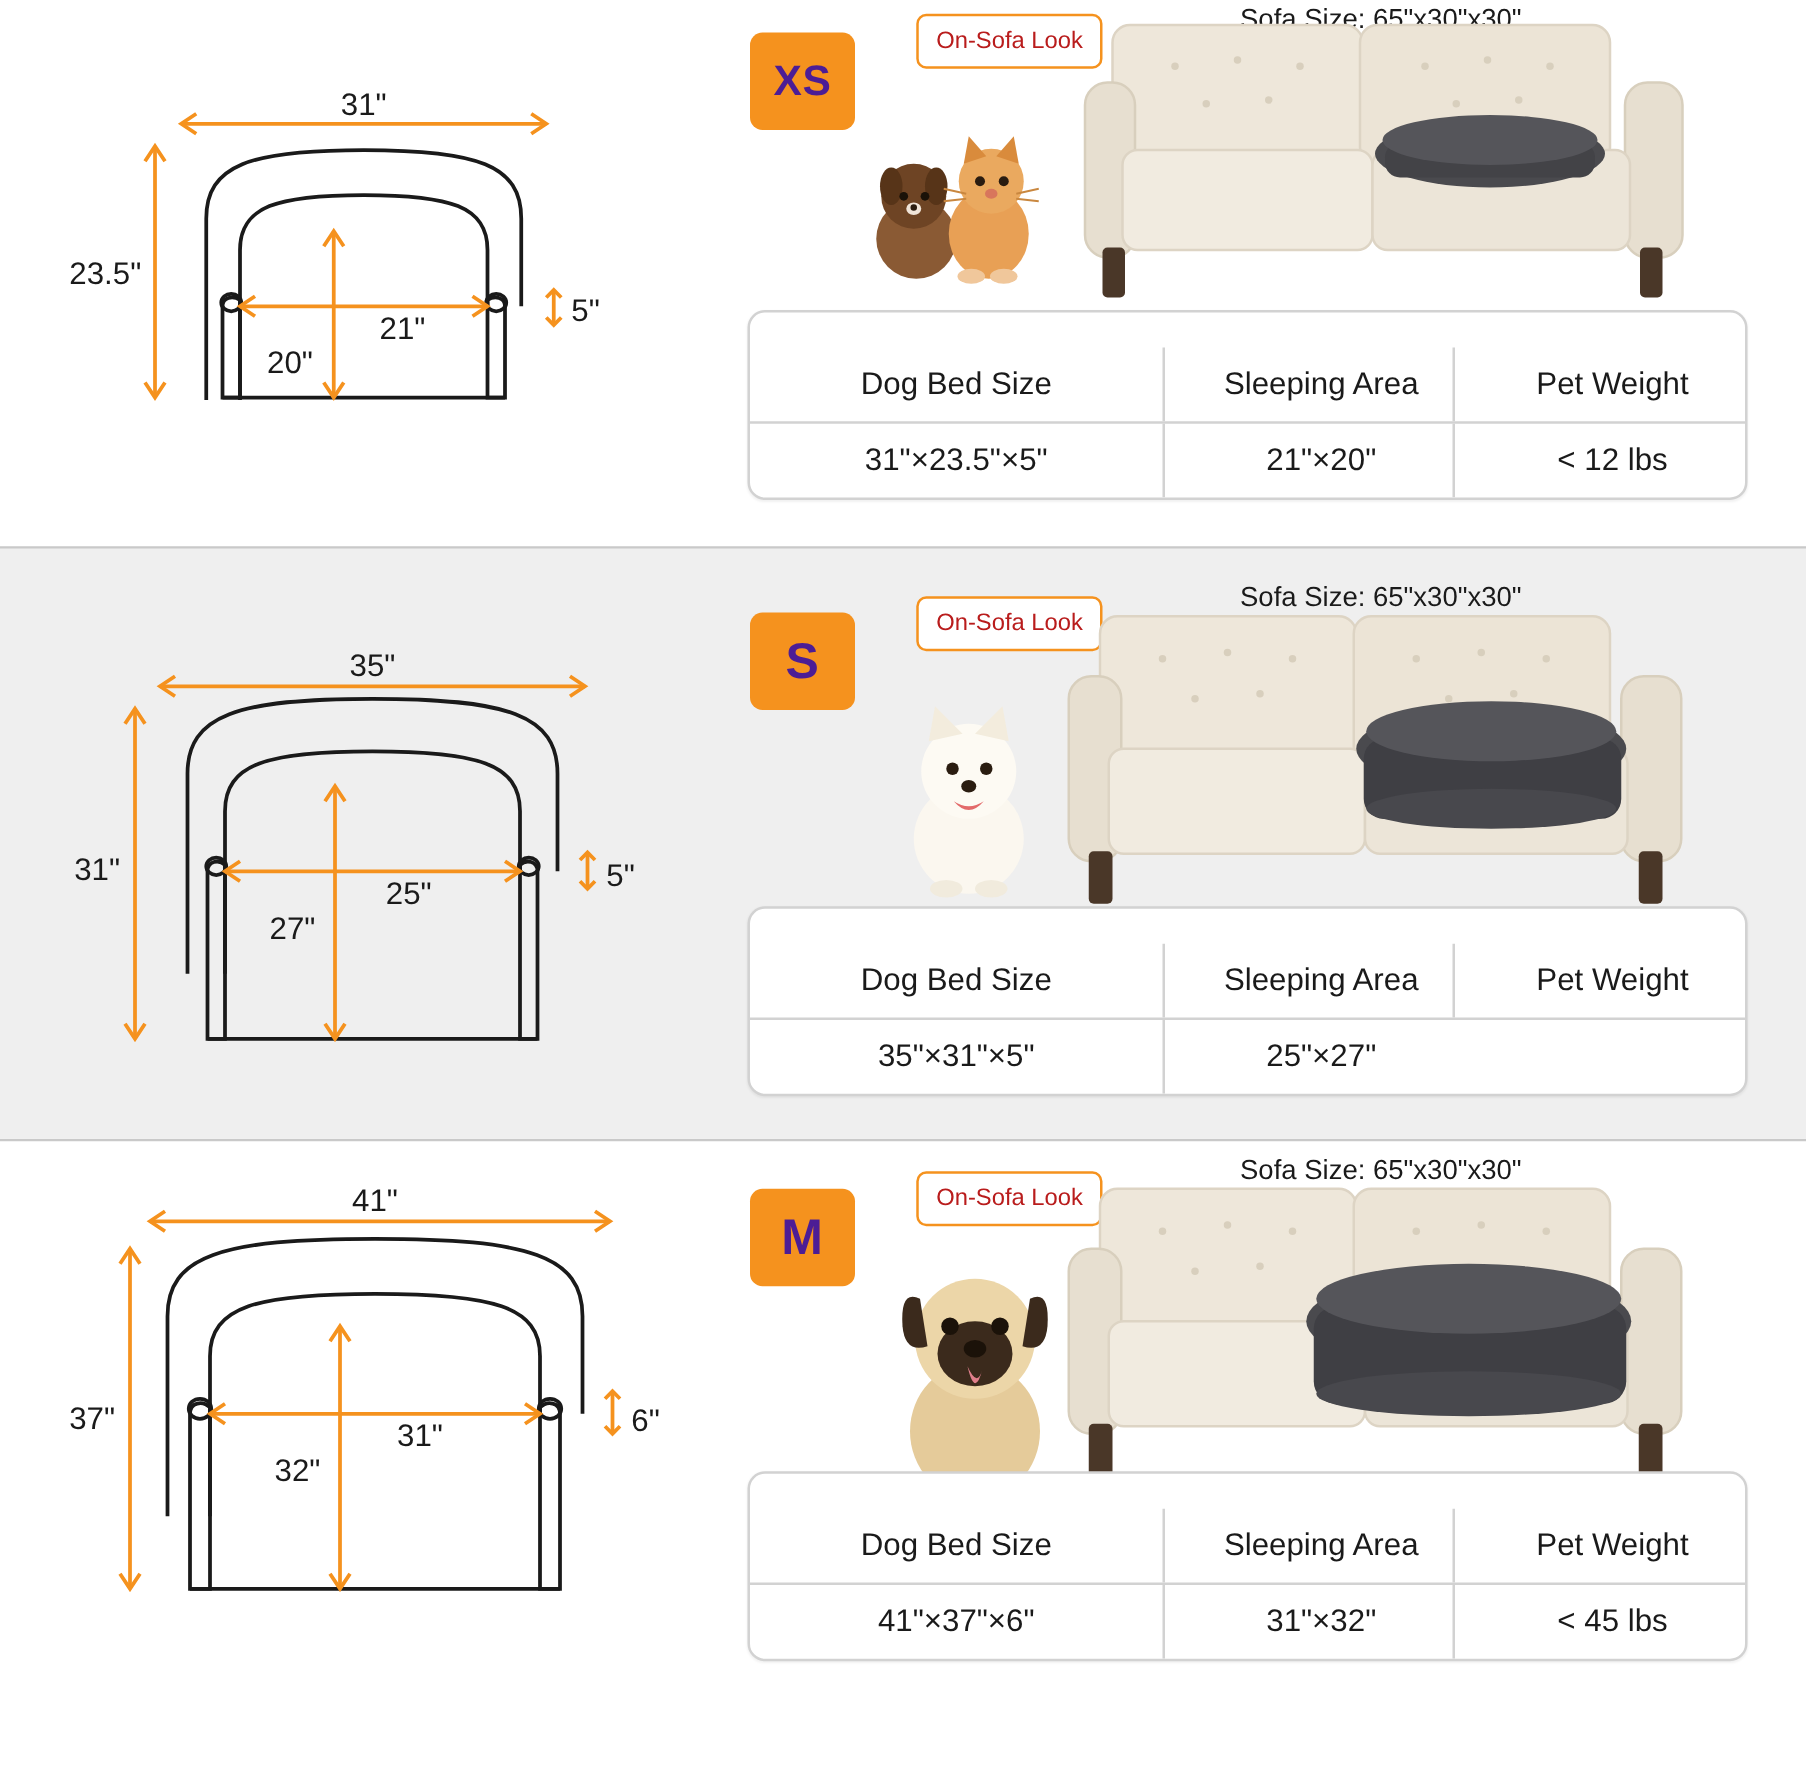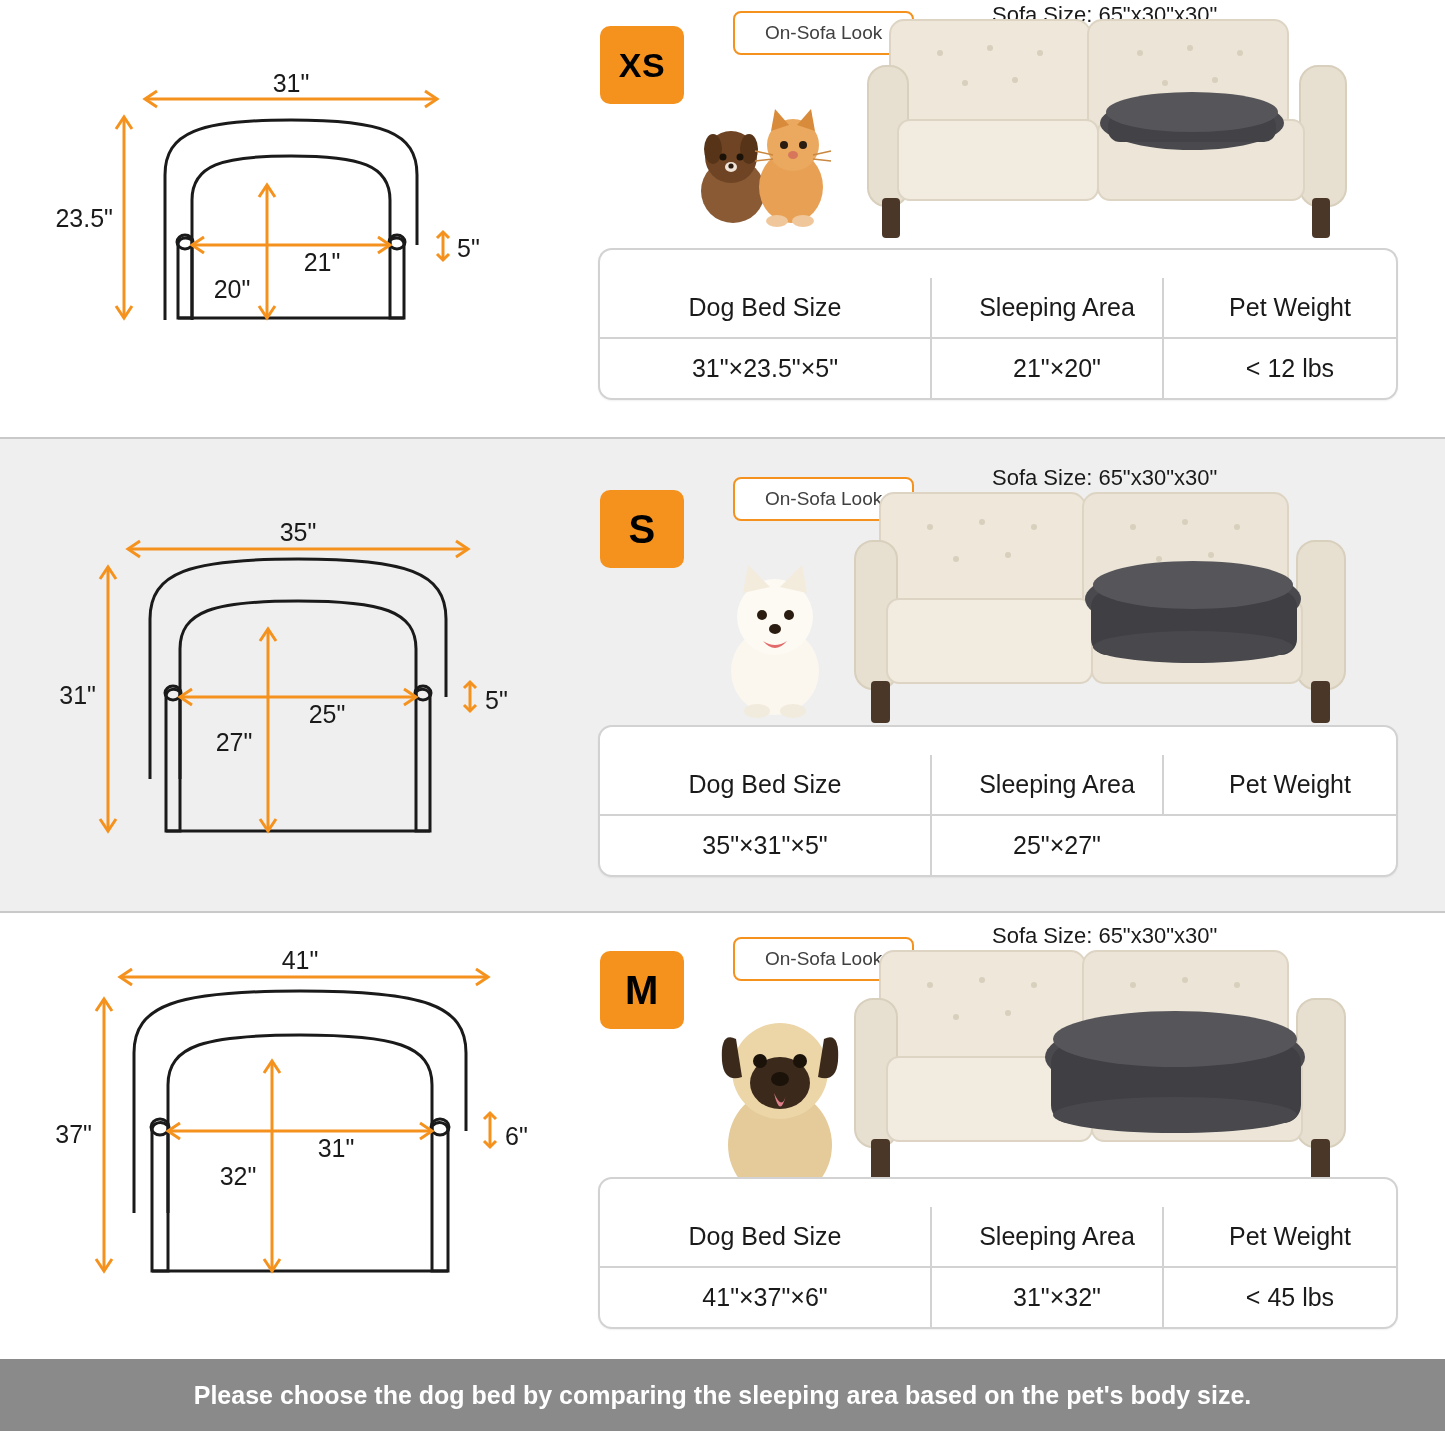--- a/index.html
+++ b/index.html
@@ -40,39 +40,39 @@
     flex: 1 1 auto;
     position: relative;
   }
 
   .badge {
     position: absolute;
     width: 84px;
     height: 78px;
     background: #F5921E;
     border-radius: 10px;
-    color: #000000;
+    color: #4c1d95;
     font-weight: bold;
     display: flex;
     align-items: center;
     justify-content: center;
     letter-spacing: 0.5px;
   }
   .badge.xs { font-size: 34px; }
   .badge.s  { font-size: 40px; }
   .badge.m  { font-size: 40px; }
 
   .onsofa {
     position: absolute;
     border: 2px solid #F5921E;
     border-radius: 8px;
     background: #fff;
-    color: #404040;
+    color: #b91c1c;
     font-size: 19px;
-    padding: 9px 30px;
+    padding: 9px 14px;
     white-space: nowrap;
   }
 
   .sofasize {
     position: absolute;
     font-size: 22px;
     color: #1a1a1a;
     white-space: nowrap;
   }
 
@@ -471,17 +471,14 @@
         </div>
         <div class="trow">
           <div class="cell c0">41"×37"×6"</div>
           <div class="cell c1">31"×32"</div>
           <div class="cell c2">&lt; 45 lbs</div>
         </div>
       </div>
     </div>
   </div>
 
-  <div class="footer">
-    <span class="note-text">Please choose the dog bed by comparing the sleeping area based on the pet's body size.</span>
-  </div>
 
 </div>
 
 </body></html>

